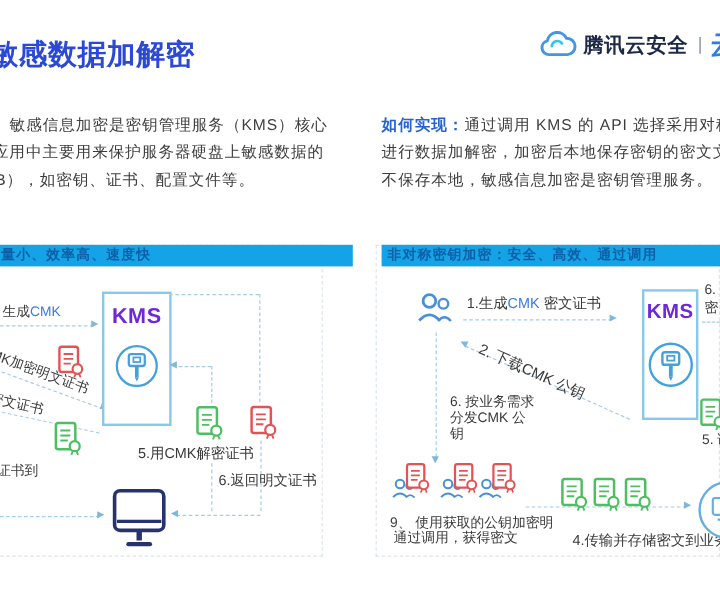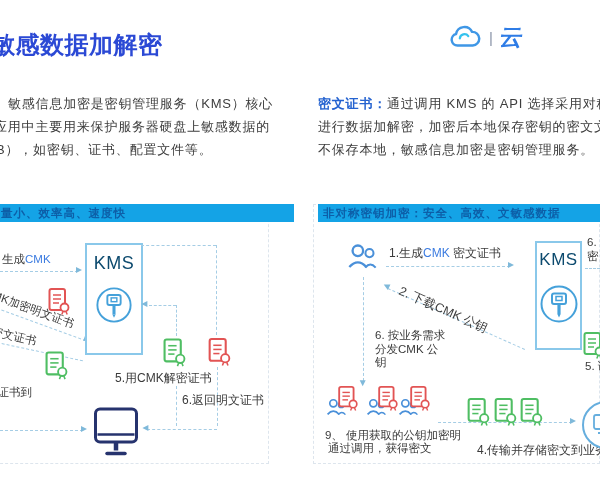--- a/index.html
+++ b/index.html
@@ -20,21 +20,21 @@
   .hl-label{color:#2563d0;font-weight:700}
   .blue{color:#3b7be0}
   
   .panel{position:absolute;border:1px dashed #dde5ed}
   .bar{position:absolute;height:18px;background:#14a3e6;color:#0d5fa8;
     font-size:11.5px;font-weight:700;line-height:18px;letter-spacing:1px;white-space:nowrap;overflow:hidden}
   .dtext{position:absolute;font-size:11.5px;color:#3a3a3a;white-space:nowrap}
   .dtext12{position:absolute;font-size:12px;color:#3a3a3a;white-space:nowrap}
   .rot{transform-origin:0 0;display:inline-block}
   .kmsbox{position:absolute;background:#fff;border:2px solid #8ac8ea;text-align:center}
-  .kmslabel{font-size:18px;font-weight:400;color:#0c4a6e;letter-spacing:.5px}
+  .kmslabel{font-size:18px;font-weight:700;color:#6d28d9;letter-spacing:.5px}
   
   .dash-h{position:absolute;height:0;border-top:1px dashed #a5cde5}
   .dash-v{position:absolute;width:0;border-left:1px dashed #a5cde5}
   .diagl{position:absolute;height:0;border-top:1px dashed #a5cde5;transform-origin:0 0}
   .ah{position:absolute;width:0;height:0;border:3.5px solid transparent;border-left:6px solid #7fb9da;transform-origin:30% 50%}
   
   .icon{position:absolute;line-height:0}
   .red{color:#e25454}.green{color:#4fbe63}
   .circle-edge{position:absolute;width:44px;height:44px;border:2px solid #66aede;border-radius:50%;background:#fff}
 </style>
@@ -43,29 +43,30 @@
 
 <div class="page-title">敏感数据加解密</div>
 
 <div class="brand">
   <span class="icon" style="position:static">
     <svg width="32" height="26" viewBox="0 0 34 26">
       <path d="M9 21 a6.2 6.2 0 0 1 -1.5 -12.2 A9 9 0 0 1 24.5 6.5 A6.4 6.4 0 0 1 25.2 21 Z" fill="none" stroke="#3f97e6" stroke-width="2.6" stroke-linejoin="round"></path>
       <path d="M11.5 13.5 a5 5 0 0 1 9 -2.5" fill="none" stroke="#35c2ee" stroke-width="2.4" stroke-linecap="round"></path>
     </svg>
   </span>
+  <span class="brand-name">腾讯云安全</span>
   <span class="brand-div">|</span>
   <span class="brand-mark">云</span>
 </div>
 
 <span class="pline" style="left:8px;top:95px">敏感信息加密是密钥管理服务（KMS）核心</span>
 <span class="pline" style="left:-6px;top:118px">应用中主要用来保护服务器硬盘上敏感数据的</span>
 <span class="pline" style="left:-4px;top:141px">B），如密钥、证书、配置文件等。</span>
 
-<span class="pline" style="left:318px;top:95px"><span class="hl-label">密文证书：</span><span>通过调用 KMS 的 API 选择采用对称密</span></span>
+<span class="pline" style="left:318px;top:95px"><span class="hl-label">如何实现：</span><span>通过调用 KMS 的 API 选择采用对称密</span></span>
 <span class="pline" style="left:318px;top:118px">进行数据加解密，加密后本地保存密钥的密文文件</span>
 <span class="pline" style="left:318px;top:141px">不保存本地，敏感信息加密是密钥管理服务。</span>
 
 <div class="panel" style="left:-30px;top:204px;width:297px;height:258px"></div>
 <div class="bar" style="left:-30px;top:204px;width:293px;padding-left:31px">量小、效率高、速度快</div>
 
 <span class="dtext" style="left:2px;top:252px"><span>生成</span><span class="blue">CMK</span></span>
 <div class="dash-h" style="left:-10px;top:271px;width:88px"></div>
 <div class="ah" style="left:76px;top:267px"></div>
 
@@ -153,21 +154,21 @@
 <span class="icon" style="left:93px;top:406px">
   <svg width="46" height="52" viewBox="0 0 46 52">
       <rect x="2.5" y="3" width="41" height="33" rx="4.5" fill="#fff" stroke="#26336e" stroke-width="3"></rect>
       <line x1="4.5" y1="28.5" x2="41.5" y2="28.5" stroke="#26336e" stroke-width="2.6"></line>
       <path d="M23 36 v8.5" stroke="#26336e" stroke-width="4.5"></path>
       <line x1="14" y1="47.5" x2="32" y2="47.5" stroke="#26336e" stroke-width="3.5" stroke-linecap="round"></line>
     </svg>
 </span>
 
 <div class="panel" style="left:313px;top:204px;width:285px;height:258px"></div>
-<div class="bar" style="left:318px;top:204px;width:277px;padding-left:5px">非对称密钥加密：安全、高效、文敏感数据</div>
+<div class="bar" style="left:318px;top:204px;width:277px;padding-left:5px">非对称密钥加密：安全、高效、通过调用</div>
 
 <span class="icon" style="left:347px;top:240px">
   <svg width="31" height="34" viewBox="0 0 20 18">
       <circle cx="7" cy="5" r="3.4" fill="none" stroke="#4a90d9" stroke-width="1.5"></circle>
       <path d="M1.5 15.5 Q7 9.5 12.5 15.5" fill="none" stroke="#4a90d9" stroke-width="1.5"></path>
       <circle cx="14.5" cy="6.5" r="2.6" fill="none" stroke="#4a90d9" stroke-width="1.3"></circle>
       <path d="M11.8 15.8 Q15 11.8 18.5 15.8" fill="none" stroke="#4a90d9" stroke-width="1.3"></path>
     </svg>
 </span>
 

